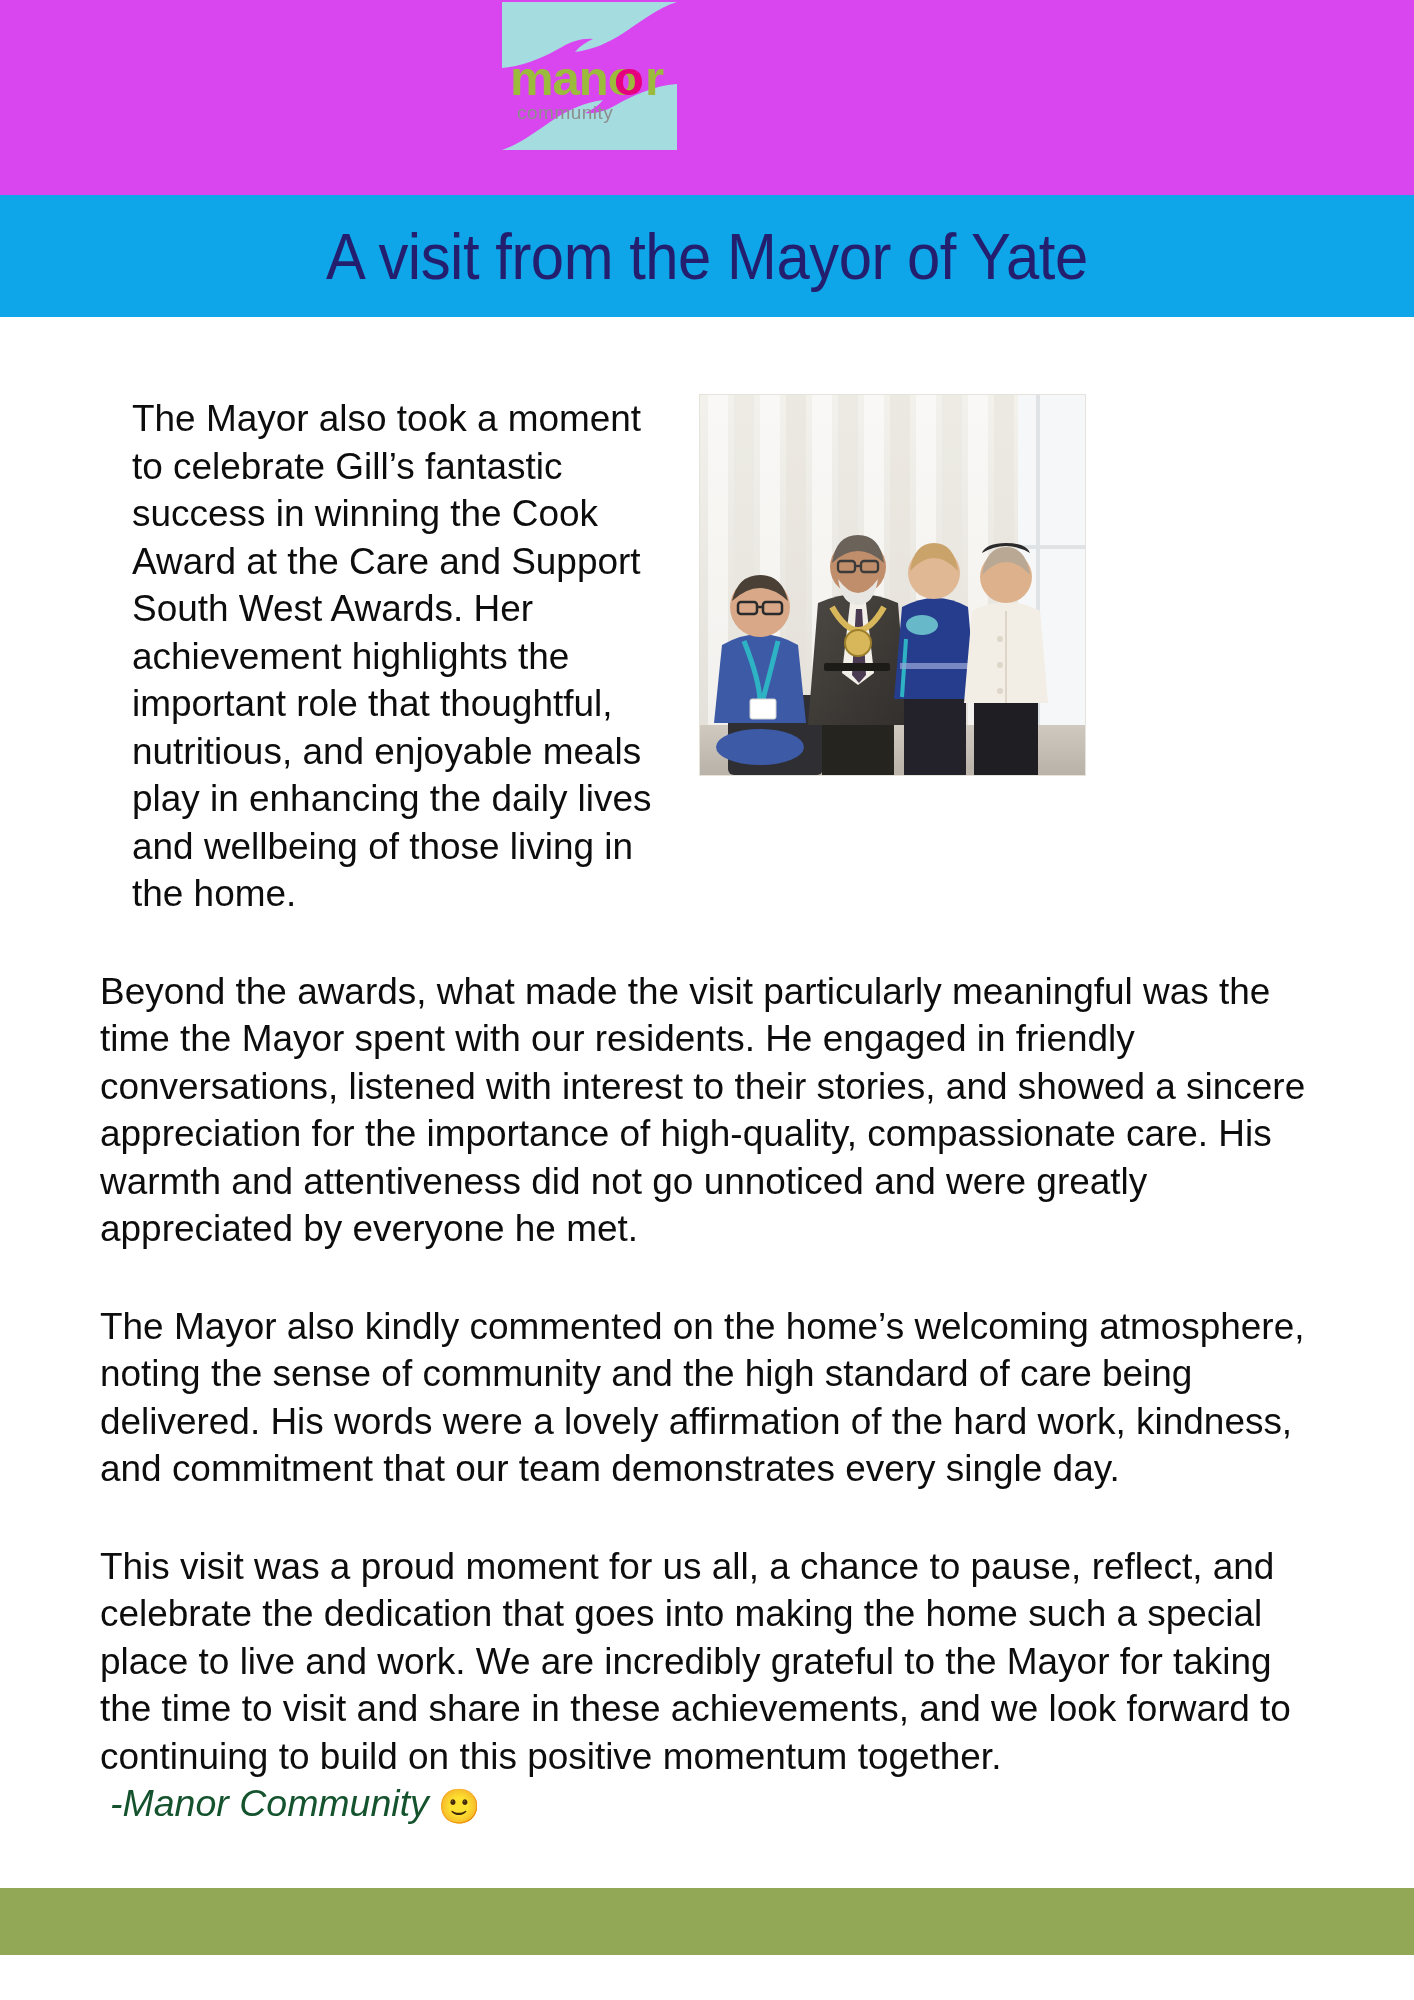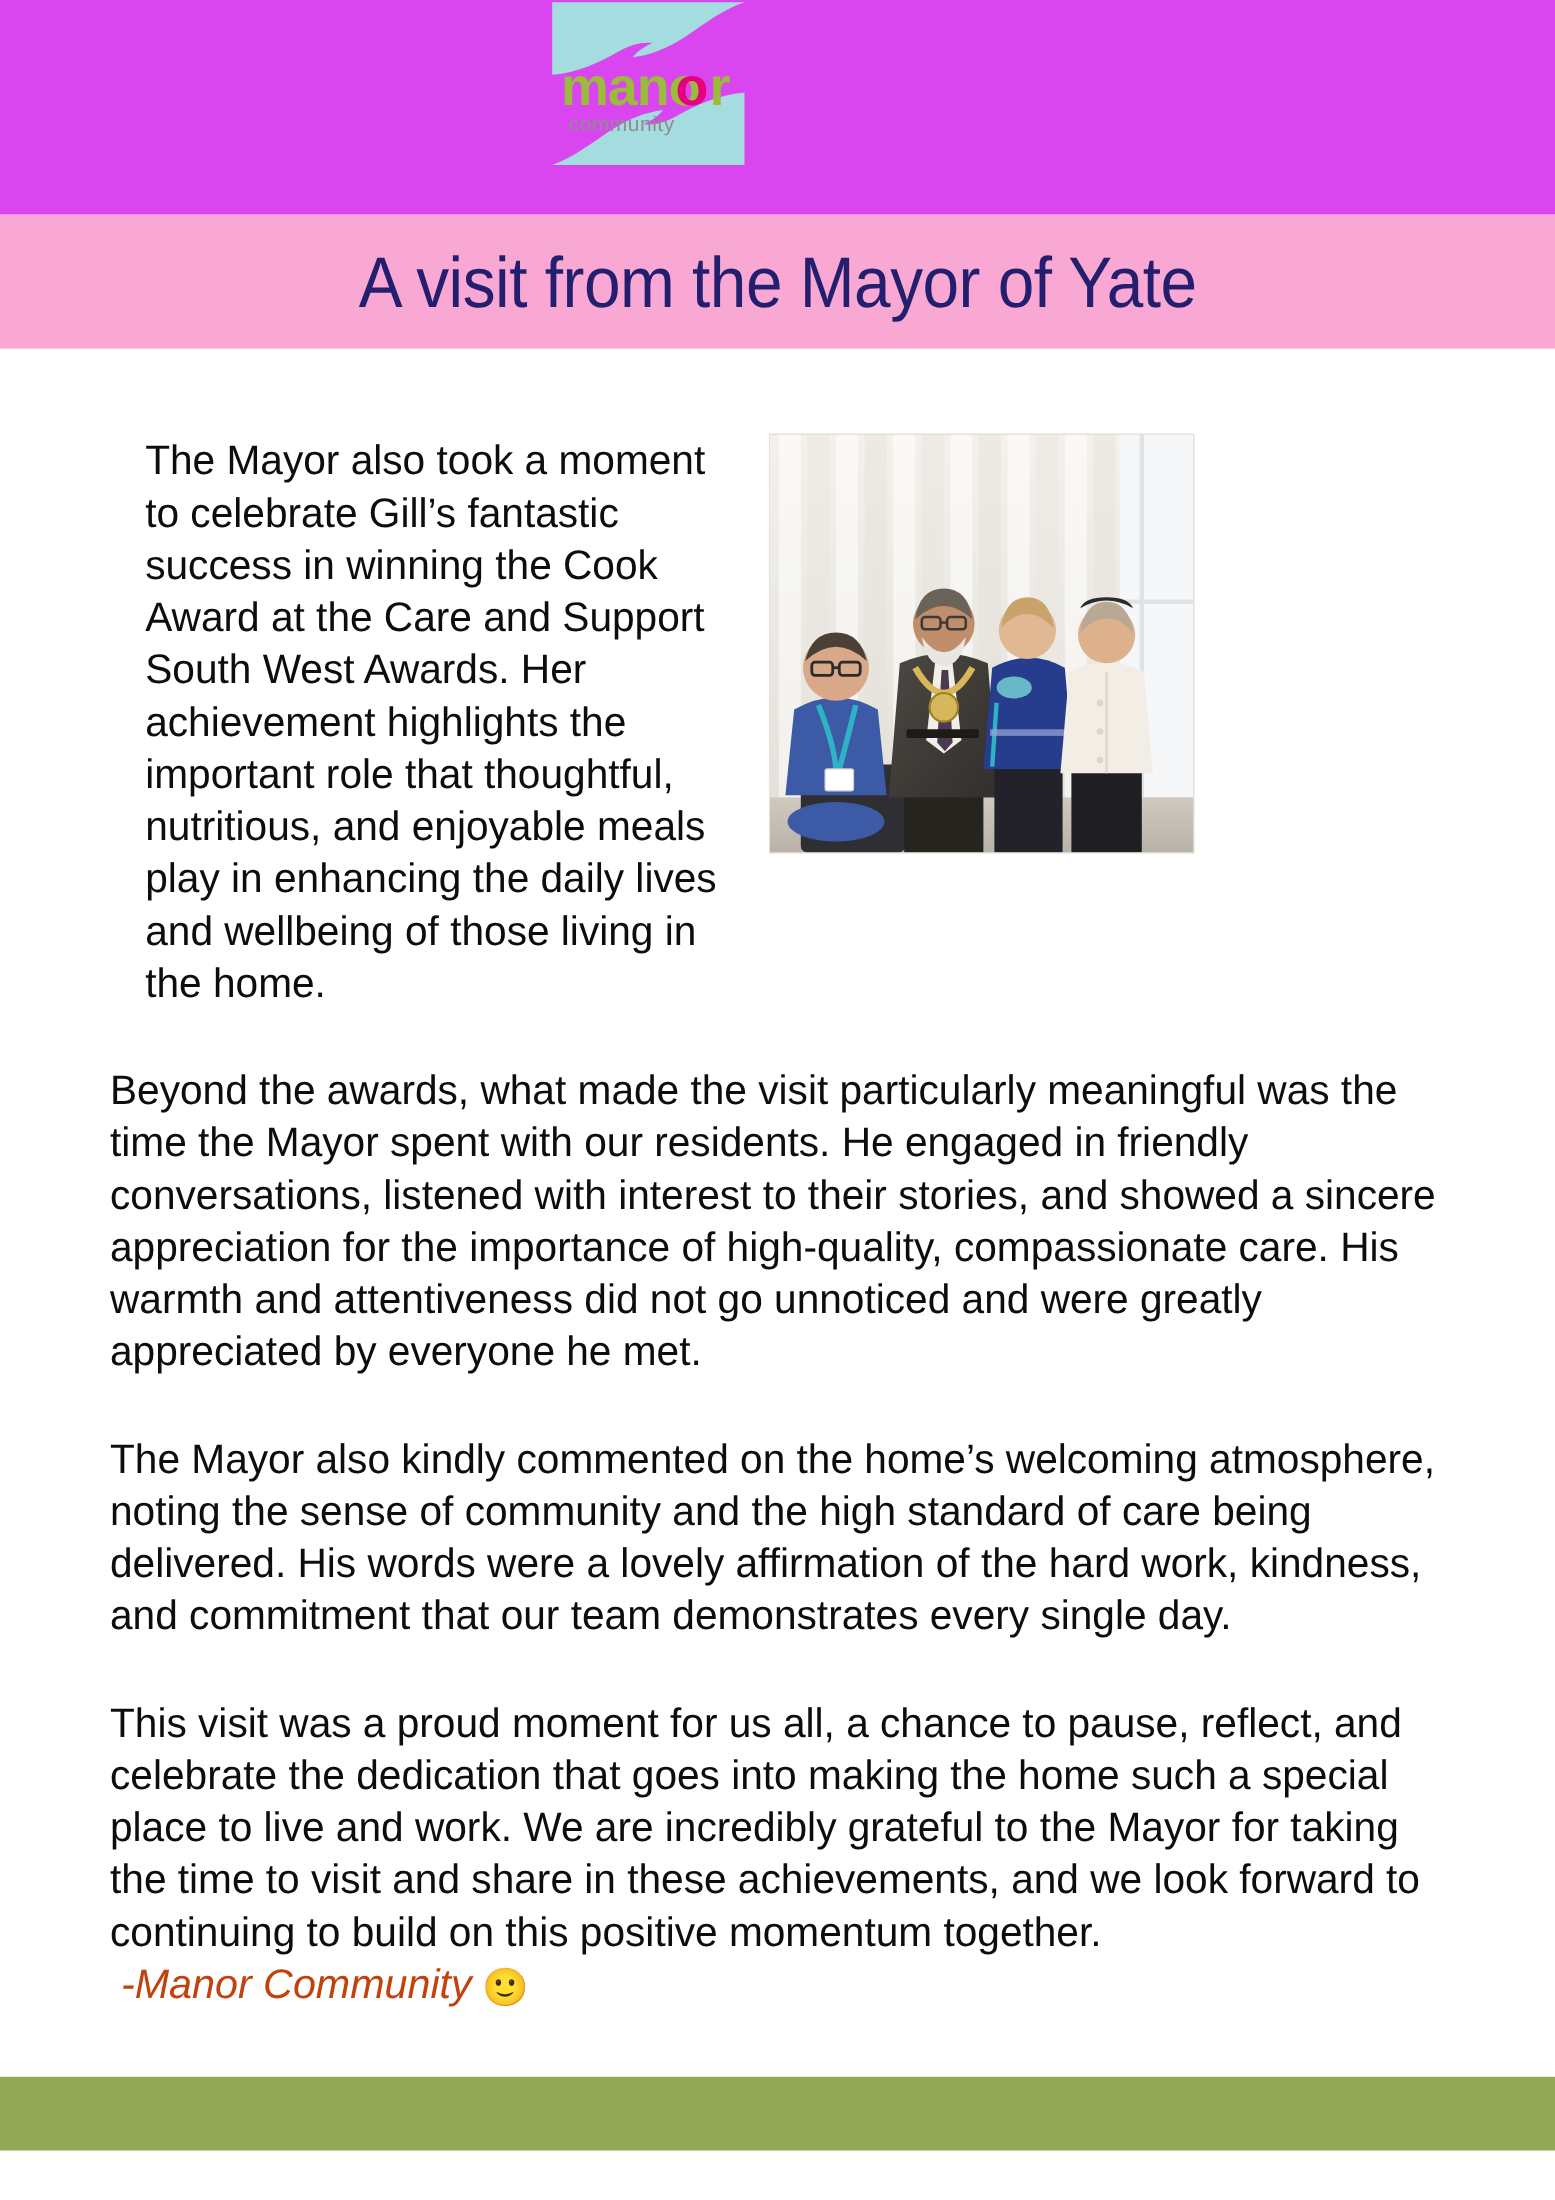--- a/index.html
+++ b/index.html
@@ -29,21 +29,21 @@
     top: 0px;
     width: 215px;
     height: 152px;
   }
   .logo-wrap svg { display: block; }
 
   
   .title-band {
     width: 1414px;
     height: 122px;
-    background: #f9a8d4;
+    background: #0ea5e9;
     display: flex;
     align-items: center;
     justify-content: center;
     box-sizing: border-box;
   }
   .title-text {
     color: #231F6E;
     font-family: "Liberation Sans Narrow", "Liberation Sans", sans-serif;
     font-size: 65px;
     line-height: 1;
@@ -88,21 +88,21 @@
     margin-top: 50px;
   }
 
   .signature {
     margin: 0;
     padding-left: 10px;
     font-family: "Liberation Sans Narrow", "Liberation Sans", sans-serif;
     font-size: 37.5px;
     line-height: 47.5px;
     font-style: italic;
-    color: #c2410c;
+    color: #14532d;
   }
   .signature .emoji {
     font-style: normal;
     font-size: 34px;
     vertical-align: -2px;
   }
 
   
   .photo-holder {
     flex: 0 0 auto;

